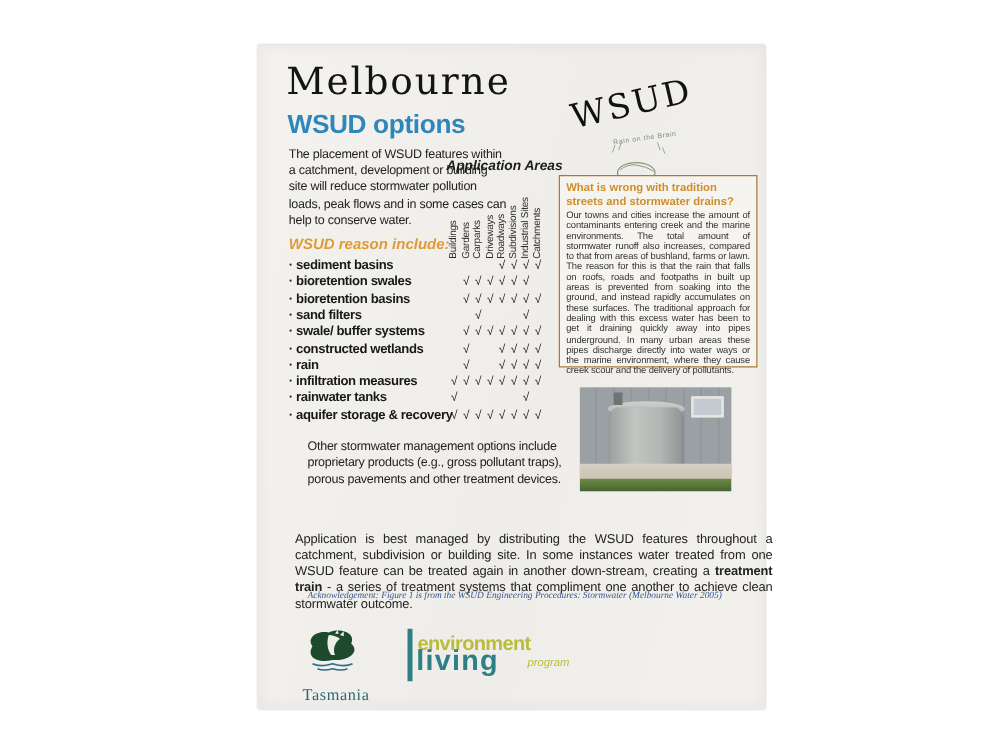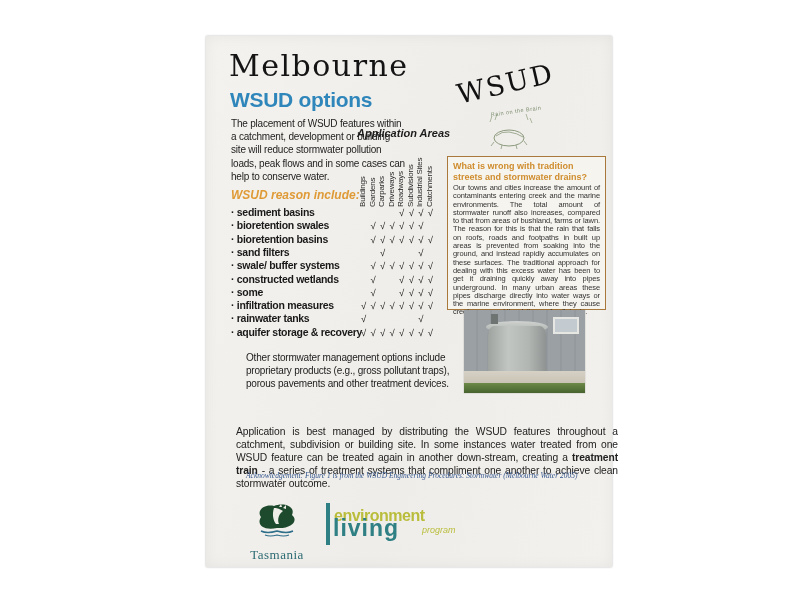--- a/index.html
+++ b/index.html
@@ -48,21 +48,21 @@
     position:absolute;width:11px;text-align:center;
     font-size:9.5px;color:#1a1a1a;
   }
   .other-options{
     position:absolute;left:40px;top:315px;width:232px;
     font-size:10px;line-height:13px;letter-spacing:-0.2px;color:#222;
   }
   
   .sidebar{
     position:absolute;left:241px;top:104px;width:147px;height:144px;
-    border:1.5px solid #a8793a;background:#f6f4ef;padding:4px 5px;margin-top:16px;
+    border:1.5px solid #a8793a;background:#f6f4ef;padding:4px 5px;
   }
   .sidebar-head{
     font-size:9px;line-height:10.5px;font-weight:bold;color:#cf8d2e;margin-bottom:2px;
   }
   .sidebar-body{
     font-size:7.5px;line-height:8.3px;text-align:justify;color:#333;letter-spacing:-0.1px;
   }
   
   .photo{
     position:absolute;left:258px;top:274px;width:121px;height:83px;
@@ -108,21 +108,21 @@
   .wsud-logo-text{
     position:absolute;left:4px;top:8px;font-family:"DejaVu Serif",serif;
     font-size:27px;color:#111;transform:rotate(-13deg);letter-spacing:2px;
   }
   .sketch{position:absolute;left:30px;top:44px;}
   .sketch-caption{
     position:absolute;left:34px;top:48px;width:60px;
     font-size:5.5px;color:#7d8f72;transform:rotate(-8deg);text-align:center;letter-spacing:.5px;
   }
   
-  .tas-logo{position:absolute;left:36px;top:466px;width:70px;text-align:center;}
+  .tas-logo{position:absolute;left:36px;top:466px;width:70px;text-align:left;}
   .tas-name{
     margin-top:1px;font-family:"Liberation Serif",serif;font-size:13px;color:#2a6a72;letter-spacing:.5px;
   }
   .env-logo{position:absolute;left:120px;top:467px;width:160px;height:46px;}
   .env-bar{position:absolute;left:0;top:0;width:4px;height:42px;background:#2f8084;}
   .env-line1{position:absolute;left:8px;top:4px;font-size:16px;font-weight:bold;color:#b9bd3b;letter-spacing:-0.5px;}
   .env-line2{position:absolute;left:7px;top:12px;font-size:23px;font-weight:bold;color:#2f8084;letter-spacing:1px;}
   .env-line3{position:absolute;left:96px;top:22px;font-size:9px;font-style:italic;color:#b9bd3b;}
   .der-logo{position:absolute;left:298px;top:464px;width:80px;text-align:left;}
   .der-name{font-size:9px;color:#1f3f66;margin-top:1px;letter-spacing:-0.2px;}
@@ -191,21 +191,21 @@
       <span class="check" style="left: 190.2px; top: 224.2px;">√</span>
       <span class="check" style="left: 199.75px; top: 224.2px;">√</span>
       <span class="check" style="left: 209.3px; top: 224.2px;">√</span>
       <span class="check" style="left: 218.85px; top: 224.2px;">√</span>
       <div class="opt-label" style="top: 236.5px;">constructed wetlands</div>
       <span class="check" style="left: 161.55px; top: 237.5px;">√</span>
       <span class="check" style="left: 190.2px; top: 237.5px;">√</span>
       <span class="check" style="left: 199.75px; top: 237.5px;">√</span>
       <span class="check" style="left: 209.3px; top: 237.5px;">√</span>
       <span class="check" style="left: 218.85px; top: 237.5px;">√</span>
-      <div class="opt-label" style="top: 249.8px;">some</div>
+      <div class="opt-label" style="top: 249.8px;">rain</div>
       <span class="check" style="left: 161.55px; top: 250.8px;">√</span>
       <span class="check" style="left: 190.2px; top: 250.8px;">√</span>
       <span class="check" style="left: 199.75px; top: 250.8px;">√</span>
       <span class="check" style="left: 209.3px; top: 250.8px;">√</span>
       <span class="check" style="left: 218.85px; top: 250.8px;">√</span>
       <div class="opt-label" style="top: 263.1px;">infiltration measures</div>
       <span class="check" style="left: 152px; top: 264.1px;">√</span>
       <span class="check" style="left: 161.55px; top: 264.1px;">√</span>
       <span class="check" style="left: 171.1px; top: 264.1px;">√</span>
       <span class="check" style="left: 180.65px; top: 264.1px;">√</span>

